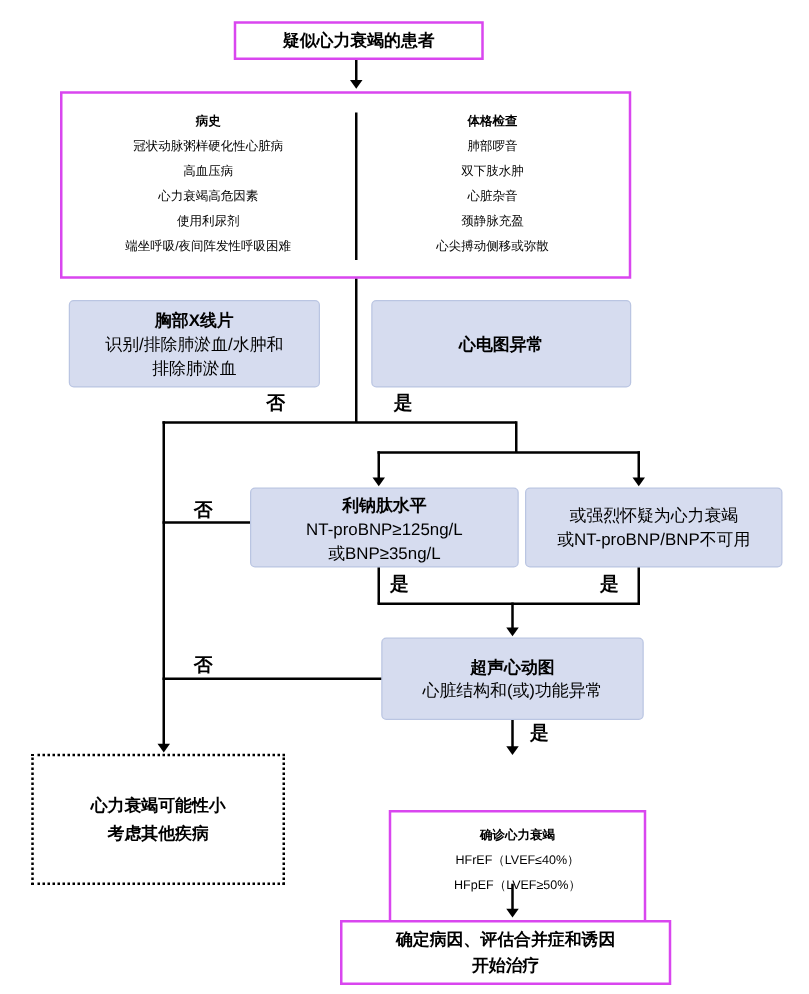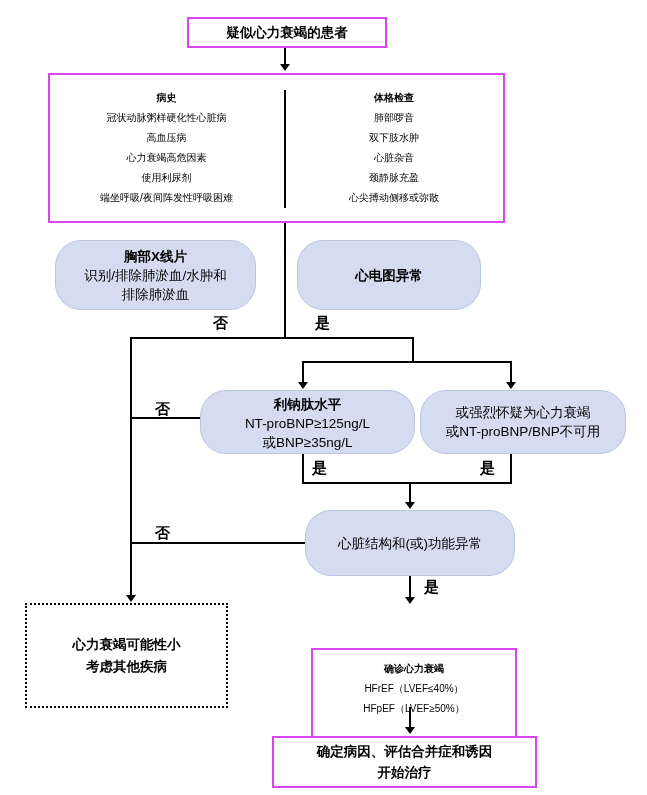--- a/index.html
+++ b/index.html
@@ -3,21 +3,21 @@
 <meta charset="utf-8">
 <style>
   html,body { margin:0; padding:0; background:#fff; }
   .canvas {
     position:relative; width:647px; height:795px; background:#ffffff;
     font-family:"Liberation Sans", sans-serif; color:#000;
     overflow:hidden;
   }
   .box { position:absolute; box-sizing:border-box; text-align:center; }
   .solid  { border:2px solid #d946ef; background:#fff; }
-  .blue   { background:var(--node-fill,#d6dcef); border:1px solid var(--node-border,#bac5e2); border-radius:26px; }
+  .blue   { background:var(--node-fill,#d6dcef); border:1px solid var(--node-border,#bac5e2); border-radius:4px; }
   .dotted { border:2px dotted #000; background:#fff; }
   .vcenter { display:flex; flex-direction:column; justify-content:center; }
   .ln   { line-height:19px; font-size:13.5px; white-space:nowrap; }
   .ln20 { line-height:20px; font-size:10px; white-space:nowrap; }
   .bold { font-weight:bold; }
   .hline, .vline { position:absolute; background:#000; }
   .hline { height:1.5px; }
   .vline { width:1.5px; }
   .arr {
     position:absolute; width:0; height:0;
@@ -61,21 +61,21 @@
   </div>
 
   <div class="vline" style="left:284px; top:223px; height:115px;"></div>
 
   <div class="box blue" style="left:55px; top:240px; width:201px; height:70px; padding-top:6px;">
     <div class="ln bold">胸部X线片</div>
     <div class="ln">识别/排除肺淤血/水肿和</div>
     <div class="ln">排除肺淤血</div>
   </div>
 
-  <div class="box blue vcenter" style="left:297px; top:240px; width:184px; height:70px;align-items:center;">
+  <div class="box blue vcenter" style="left:297px; top:240px; width:208px; height:70px;align-items:center;">
     <div class="ln bold">心电图异常</div>
   </div>
 
   <div class="lbl" style="left:213px; top:315px;">否</div>
   <div class="lbl" style="left:315px; top:315px;">是</div>
 
   <div class="hline" style="left:130px; top:337px; width:283px;"></div>
   <div class="vline" style="left:130px; top:337px; height:259px;"></div>
   <div class="arr" style="left:126px; top:595px;"></div>
 
@@ -102,20 +102,21 @@
 
   <div class="vline" style="left:302px; top:454px; height:29px;"></div>
   <div class="vline" style="left:510px; top:454px; height:29px;"></div>
   <div class="hline" style="left:302px; top:482px; width:210px;"></div>
   <div class="lbl" style="left:312px; top:460px;">是</div>
   <div class="lbl" style="left:480px; top:460px;">是</div>
   <div class="vline" style="left:409px; top:482px; height:21px;"></div>
   <div class="arr" style="left:405px; top:502px;"></div>
 
   <div class="box blue vcenter" style="left:305px; top:510px; width:210px; height:66px;">
+    <div class="ln bold">超声心动图</div>
     <div class="ln">心脏结构和(或)功能异常</div>
   </div>
 
   <div class="lbl" style="left:155px; top:525px;">否</div>
   <div class="hline" style="left:130px; top:542px; width:175px;"></div>
 
   <div class="vline" style="left:409px; top:576px; height:22px;"></div>
   <div class="arr" style="left:405px; top:597px;"></div>
   <div class="lbl" style="left:424px; top:579px;">是</div>
 

